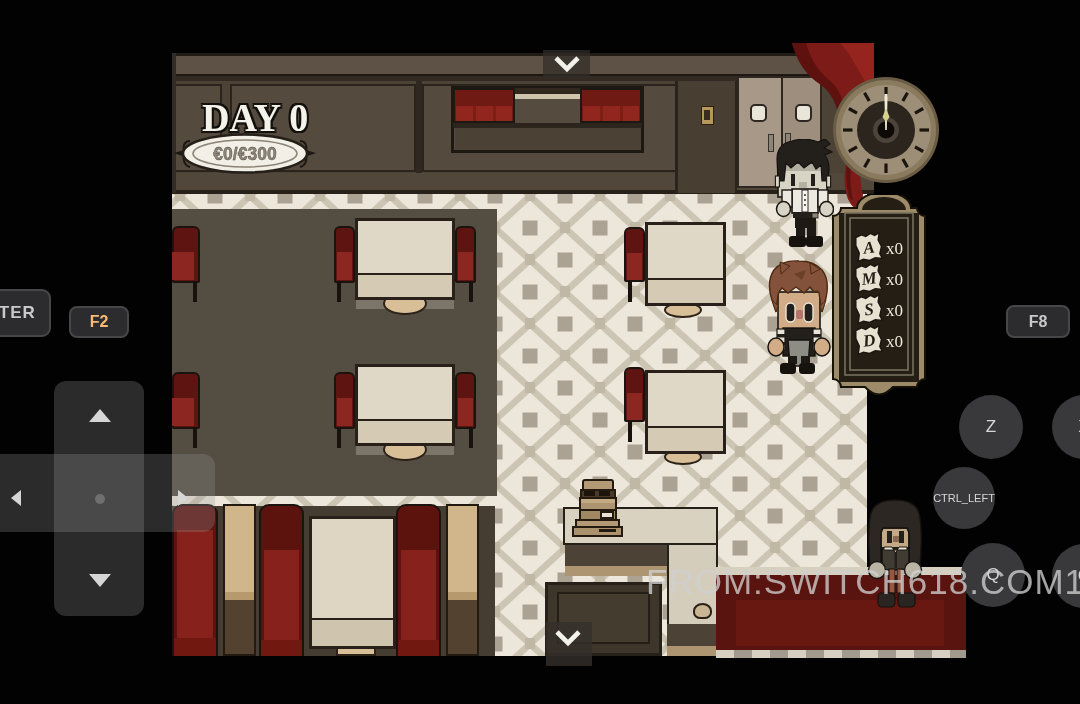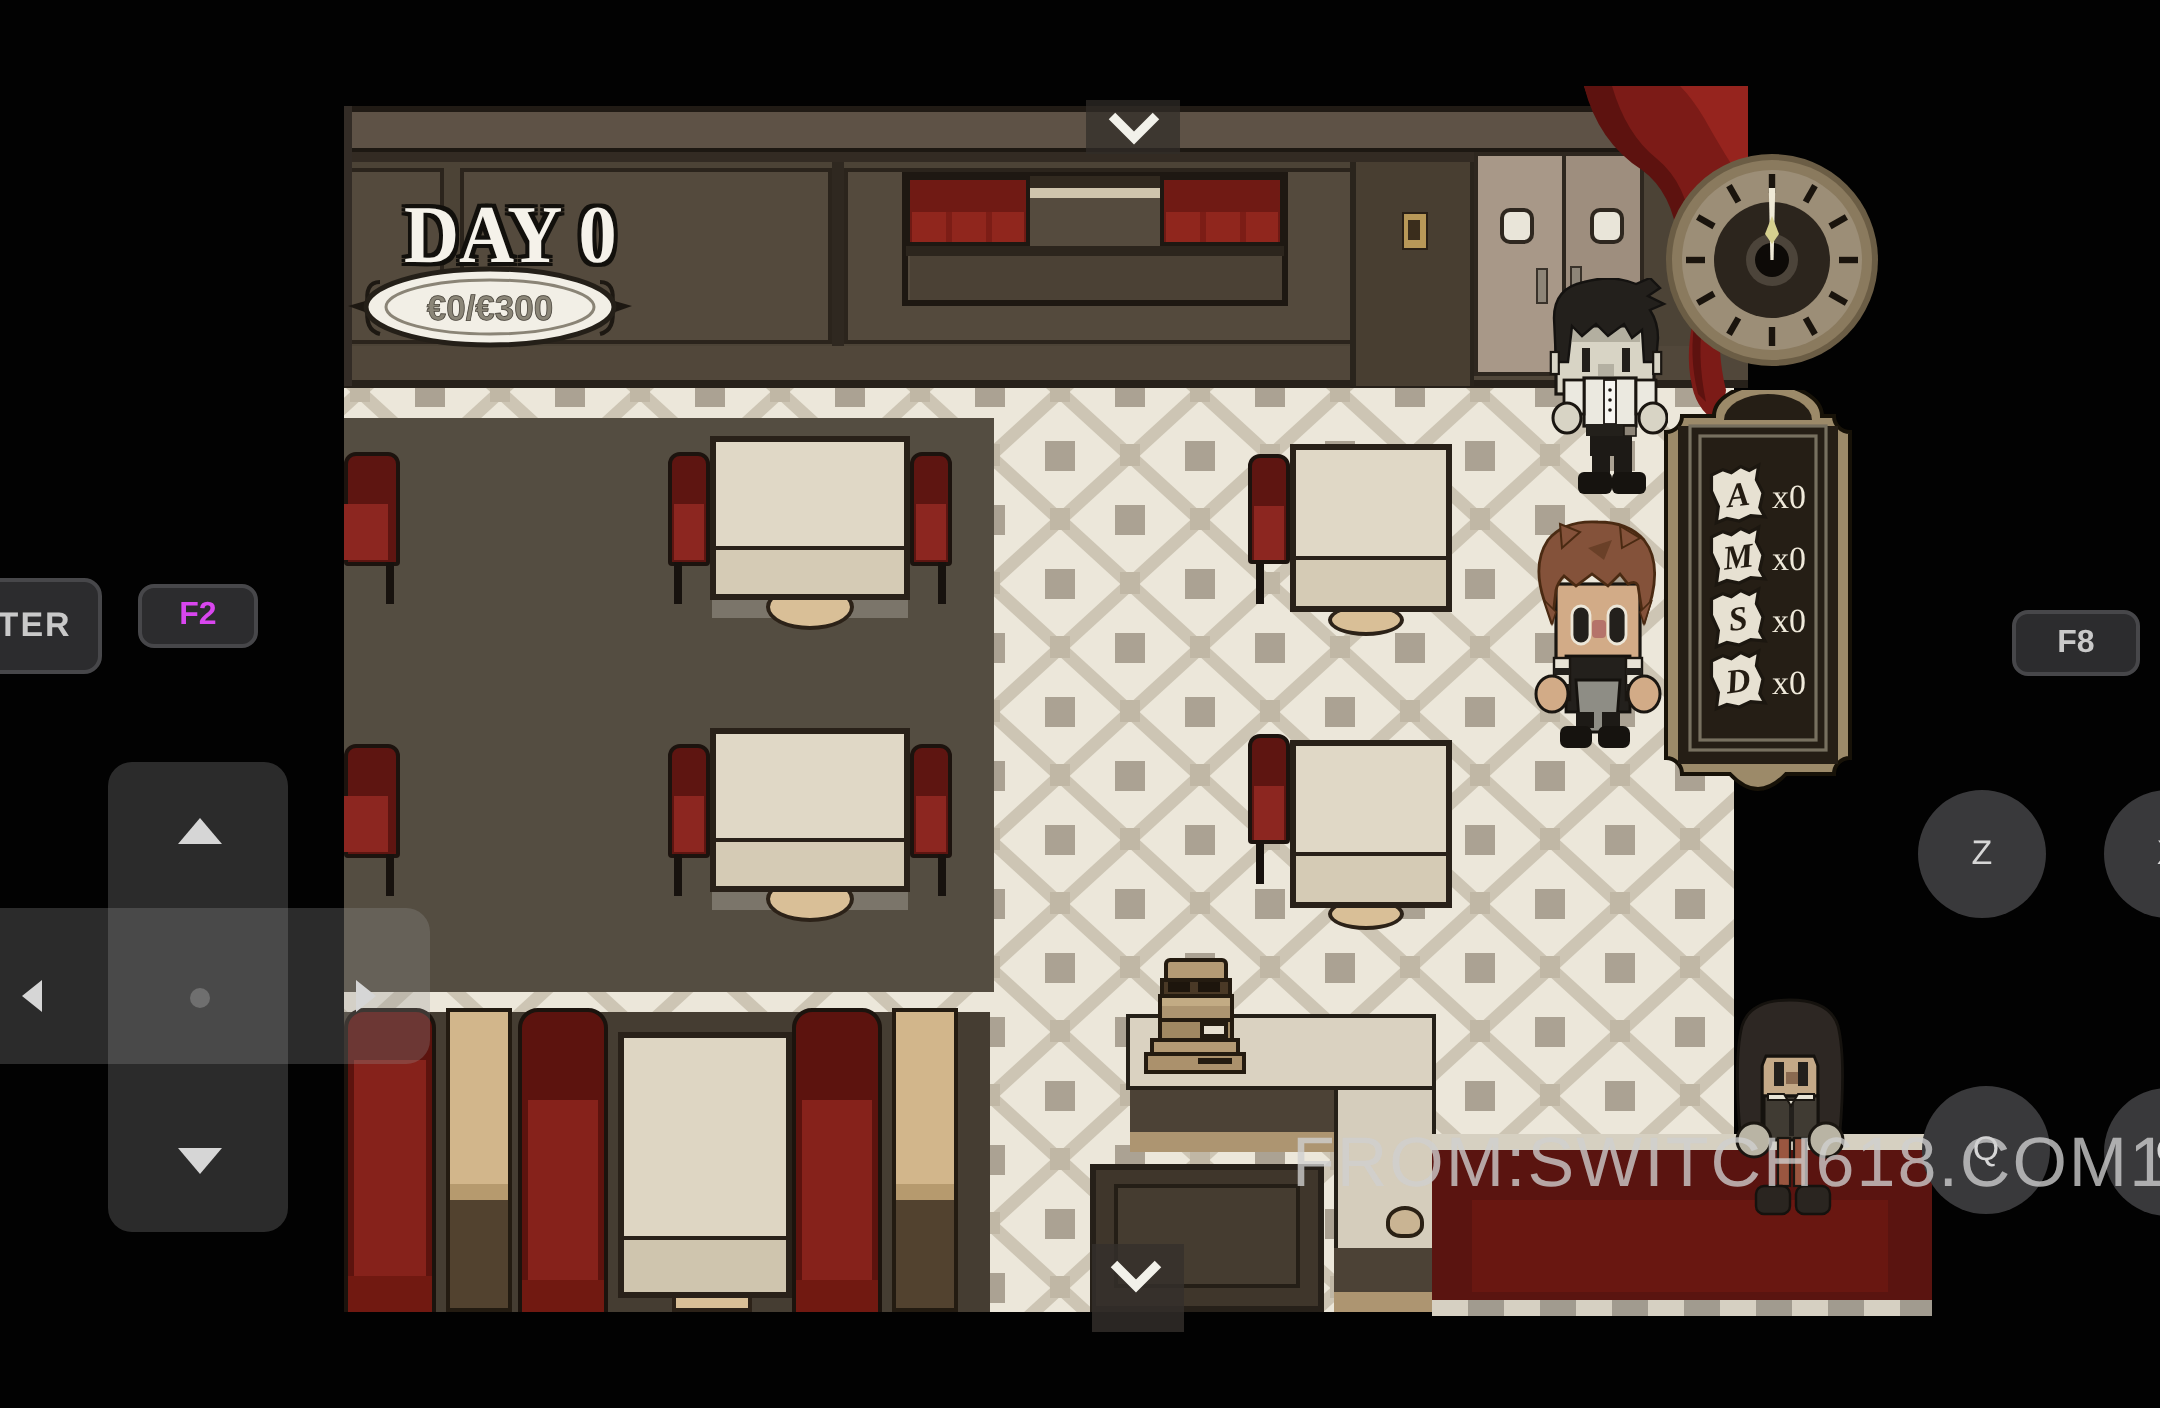--- a/index.html
+++ b/index.html
@@ -394,28 +394,29 @@
 <div class="abs" style="left:89px;top:574px;width:0;height:0;border-left:11px solid transparent;border-right:11px solid transparent;border-top:13px solid #d6d6d6;"></div>
 
 <div class="abs" style="left:11px;top:490px;width:0;height:0;border-top:8.5px solid transparent;border-bottom:8.5px solid transparent;border-right:10px solid #d6d6d6;"></div>
 
 <div class="abs" style="left:178px;top:490px;width:0;height:0;border-top:8.5px solid transparent;border-bottom:8.5px solid transparent;border-left:10px solid #d6d6d6;"></div>
 
 <div class="abs" style="left:95px;top:494px;width:10px;height:10px;border-radius:50%;background:#6f6f6f;"></div>
 
 <div class="abs" style="left:-42px;top:289px;width:93px;height:48px;background:#2c2c2e;border:2px solid #47474a;border-radius:9px;box-sizing:border-box;color:#c9c9c9;font-size:17px;font-weight:bold;letter-spacing:1px;display:flex;align-items:center;justify-content:center;">ENTER</div>
 
-<div class="abs" style="left:69px;top:292px;width:60px;height:32px;background:#2c2c2e;border:2px solid #47474a;border-radius:8px;box-sizing:border-box;color:#d946ef;font-size:16px;font-weight:bold;display:flex;align-items:center;justify-content:center;">F2</div>
+<div class="abs" style="left:69px;top:306px;width:60px;height:32px;background:#2c2c2e;border:2px solid #47474a;border-radius:8px;box-sizing:border-box;color:#fdba74;font-size:16px;font-weight:bold;display:flex;align-items:center;justify-content:center;">F2</div>
 
 <div class="abs" style="left:1006px;top:305px;width:64px;height:33px;background:#2c2c2e;border:2px solid #47474a;border-radius:8px;box-sizing:border-box;color:#c9c9c9;font-size:16px;font-weight:bold;display:flex;align-items:center;justify-content:center;">F8</div>
 
 <div class="abs" style="left:959px;top:395px;width:64px;height:64px;background:#39393b;border-radius:50%;color:#d6d6d6;font-size:17px;display:flex;align-items:center;justify-content:center;">Z</div>
 
 <div class="abs" style="left:1052px;top:395px;width:64px;height:64px;background:#39393b;border-radius:50%;color:#d6d6d6;font-size:17px;display:flex;align-items:center;justify-content:center;">X</div>
 
+<div class="abs" style="left:933px;top:467px;width:62px;height:62px;background:#39393b;border-radius:50%;color:#d6d6d6;font-size:11px;display:flex;align-items:center;justify-content:center;">CTRL_LEFT</div>
 
 <div class="abs" style="left:961px;top:543px;width:64px;height:64px;background:#39393b;border-radius:50%;color:#d6d6d6;font-size:17px;display:flex;align-items:center;justify-content:center;">Q</div>
 
 <div class="abs" style="left:1052px;top:544px;width:64px;height:64px;background:#39393b;border-radius:50%;color:#d6d6d6;font-size:17px;display:flex;align-items:center;justify-content:center;">C</div>
 
 <div class="abs" style="left:646px;top:562px;width:600px;color:rgba(208,208,208,0.78);font-size:35px;letter-spacing:1px;white-space:nowrap;">FROM:SWITCH618.COM1</div>
 
 </div>
 
 </body></html>

